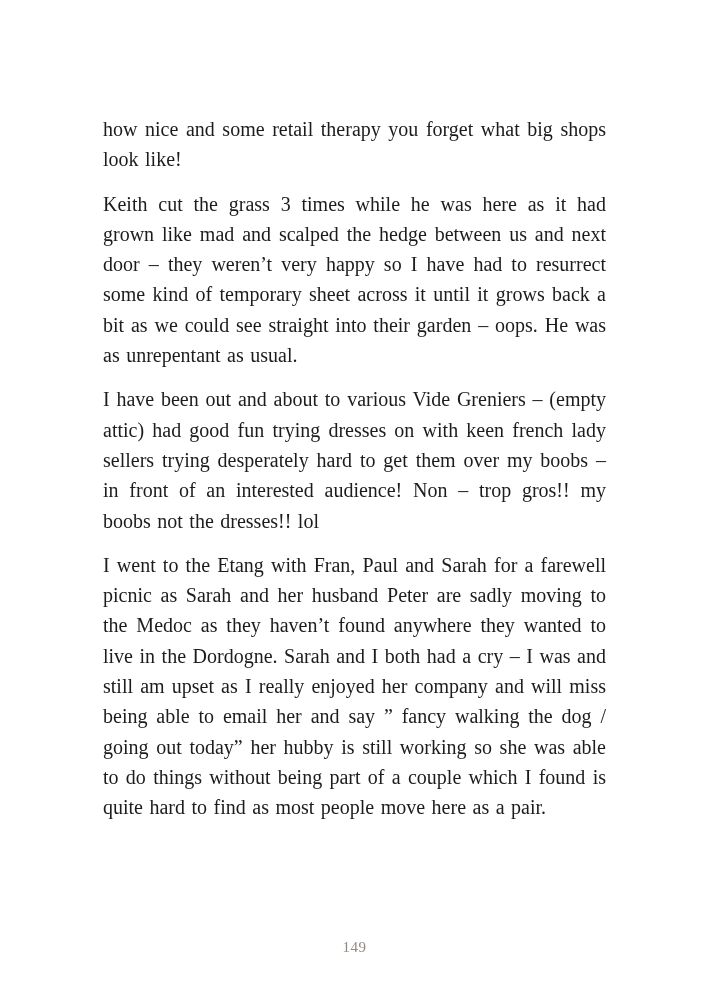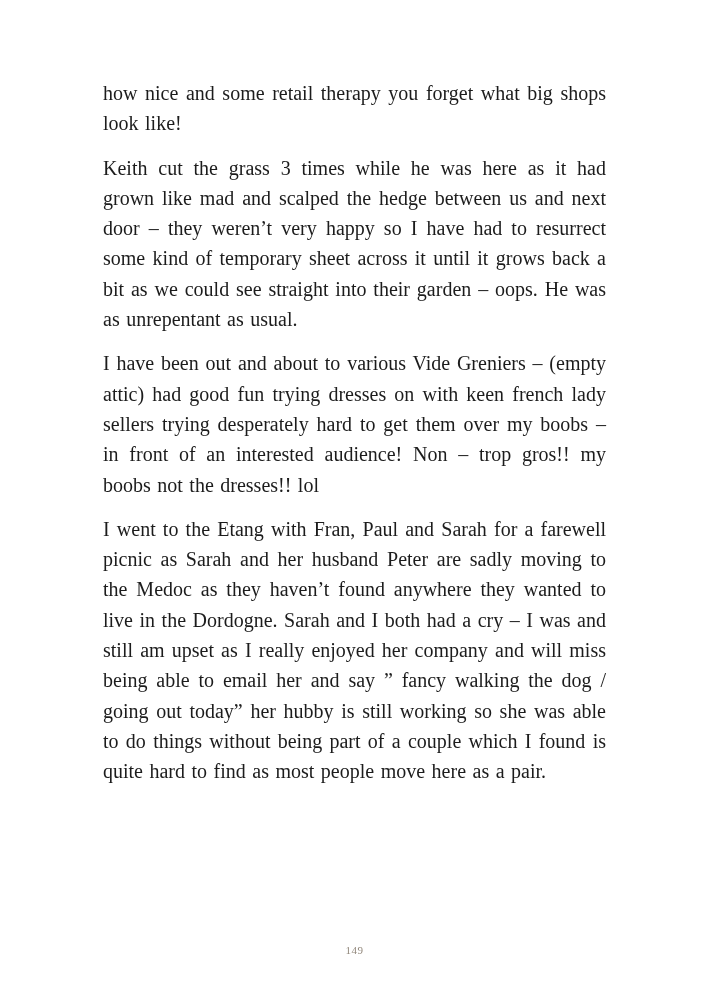--- a/index.html
+++ b/index.html
@@ -11,38 +11,38 @@
       height: 992px;
       background: #ffffff;
       font-family: "Liberation Serif", serif;
       overflow: hidden;
     }
     .page {
       position: relative;
       width: 709px;
       height: 992px;
       box-sizing: border-box;
-      padding: 78px 103px 0 103px;
+      padding: 114px 103px 0 103px;
       background: #ffffff;
     }
     .para {
       margin: 0 0 14px 0;
       font-size: 20px;
       line-height: 30.3px;
       text-align: justify;
       color: #1c1c1c;
       word-spacing: 1.5px;
     }
     .page-number {
       position: absolute;
       left: 0;
       bottom: 36px;
       width: 100%;
       text-align: center;
-      font-size: 11px;
+      font-size: 15px;
       color: #93897d;
       letter-spacing: 0.5px;
     }
   </style>
 </head>
 <body>
 
 <div class="page">
   <p class="para">how nice and some retail therapy  you forget what big shops look like!</p>
   <p class="para">Keith cut the grass 3 times while he was here as it had grown like mad and scalped the hedge between us and next door – they weren’t very happy so I have had to resurrect some kind of temporary sheet across it until it grows back a bit as we could see straight into their garden – oops. He was as unrepentant as usual.</p>

